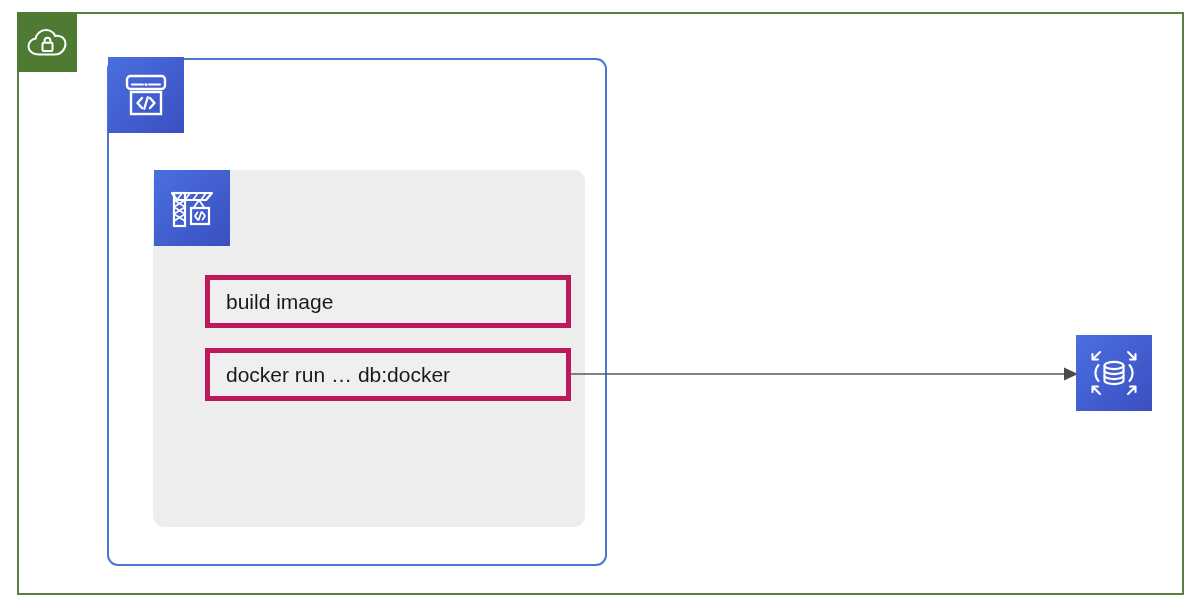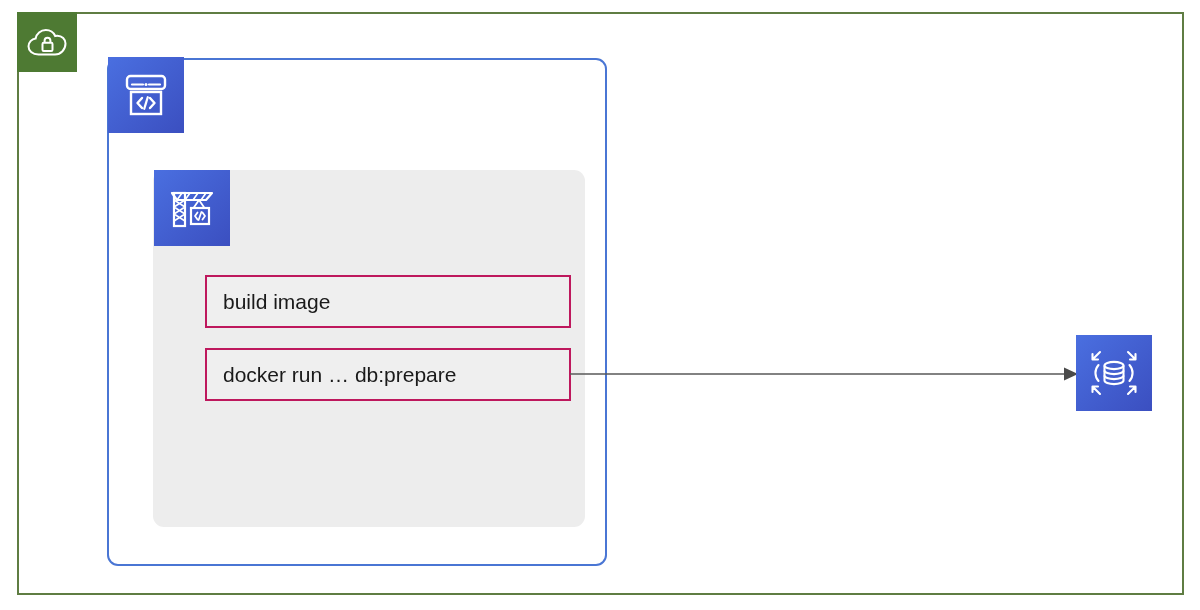--- a/index.html
+++ b/index.html
@@ -92,21 +92,21 @@
   }
   .build-icon svg { display: block; }
 
   
   .step-box {
     position: absolute;
     left: 205px;
     width: 366px;
     height: 53px;
     background: #efefef;
-    border: 2px solid #be185d;
+    border: 5px solid #be185d;
     box-sizing: border-box;
     display: flex;
     align-items: center;
   }
   .step-box .step-label {
     padding-left: 16px;
     font-size: 21px;
     color: #1a1a1a;
     line-height: 1;
     white-space: nowrap;
@@ -190,21 +190,21 @@
       <path d="M32.5 31.5 L30 35 L32.5 38.5" fill="none" stroke="#ffffff" stroke-width="1.8" stroke-linecap="round" stroke-linejoin="round"></path>
       <path d="M37.5 31.5 L40 35 L37.5 38.5" fill="none" stroke="#ffffff" stroke-width="1.8" stroke-linecap="round" stroke-linejoin="round"></path>
       <line x1="36.4" y1="31" x2="33.6" y2="39" stroke="#ffffff" stroke-width="1.7" stroke-linecap="round"></line>
     </svg>
   </div>
 
   <div class="step-box" id="step-0">
     <span class="step-label">build image</span>
   </div>
   <div class="step-box" id="step-1">
-    <span class="step-label">docker run … db:prepare</span>
+    <span class="step-label">docker run … db:docker</span>
   </div>
 
   <svg class="connector">
     <line x1="0" y1="10" x2="494" y2="10" stroke="#595959" stroke-width="1.6"></line>
     <polygon points="494,3.5 508,10 494,16.5" fill="#4a4a4a"></polygon>
   </svg>
 
   <div class="db-icon">
     <svg width="54" height="54" viewBox="0 0 54 54">
 

